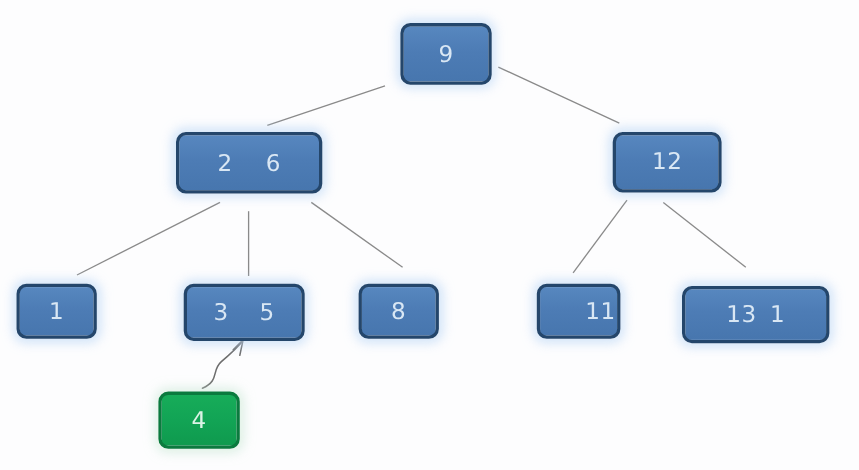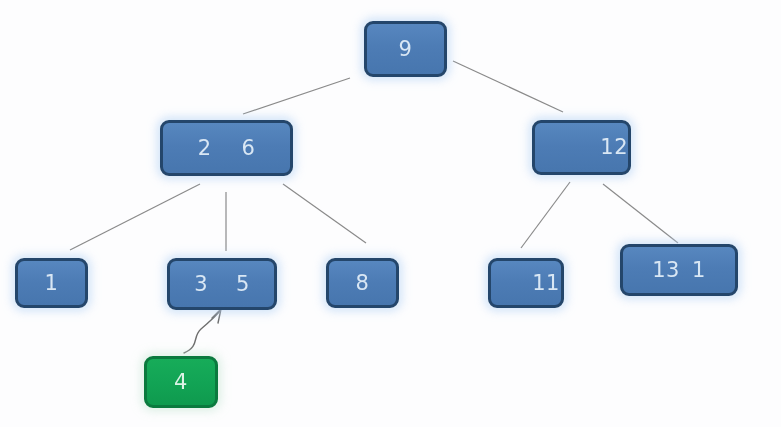--- a/index.html
+++ b/index.html
@@ -64,36 +64,36 @@
       <path d="M 184 353 C 200 346, 192 337, 201 329 C 210 321, 212 320, 220 311" fill="none" stroke="#6e6e6e" stroke-width="1.4" stroke-linecap="round"></path>
       <path d="M 212 318 L 221 309 L 218 323" fill="none" stroke="#6e6e6e" stroke-width="1.4" stroke-linecap="round" stroke-linejoin="round"></path>
     </svg>
 <div class="tree-node tree" style="left: 364px; top: 21px; width: 83px; height: 56px; gap: 0px;">
       <span class="node-value">9</span>
     </div>
     <div class="tree-node tree" style="left: 160px; top: 120px; width: 133px; height: 56px; gap: 30px;">
       <span class="node-value">2</span>
       <span class="node-value">6</span>
     </div>
-    <div class="tree-node tree" style="left: 532px; top: 120px; width: 99px; height: 55px; gap: 0px; justify-content: flex-end;">
+    <div class="tree-node tree" style="left: 557px; top: 120px; width: 99px; height: 55px; gap: 0px;">
       <span class="node-value">12</span>
     </div>
     <div class="tree-node tree" style="left: 15px; top: 258px; width: 73px; height: 50px; gap: 0px;">
       <span class="node-value">1</span>
     </div>
     <div class="tree-node tree" style="left: 167px; top: 258px; width: 110px; height: 52px; gap: 28px;">
       <span class="node-value">3</span>
       <span class="node-value">5</span>
     </div>
     <div class="tree-node tree" style="left: 326px; top: 258px; width: 73px; height: 50px; gap: 0px;">
       <span class="node-value">8</span>
     </div>
     <div class="tree-node tree" style="left: 488px; top: 258px; width: 76px; height: 50px; gap: 0px; padding-left: 40px;">
       <span class="node-value">11</span>
     </div>
-    <div class="tree-node tree" style="left: 620px; top: 244px; width: 118px; height: 52px; gap: 12px;">
+    <div class="tree-node tree" style="left: 620px; top: 260px; width: 134px; height: 52px; gap: 12px;">
       <span class="node-value">13</span>
       <span class="node-value">1</span>
     </div>
     <div class="tree-node new" style="left: 144px; top: 356px; width: 74px; height: 52px; gap: 0px;">
       <span class="node-value">4</span>
     </div>
   </div>
 
 </body></html>

